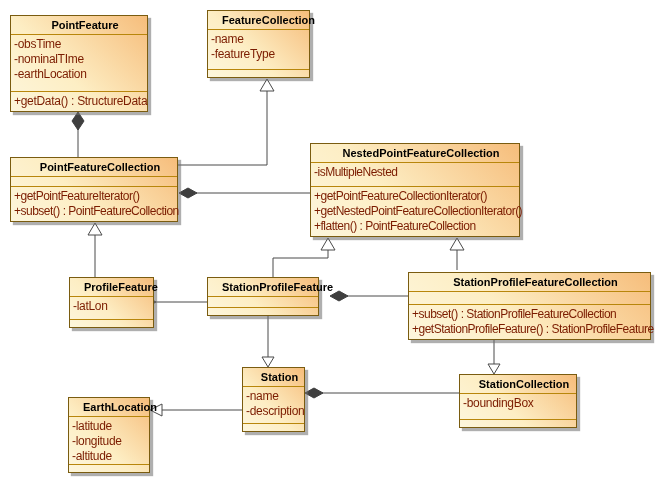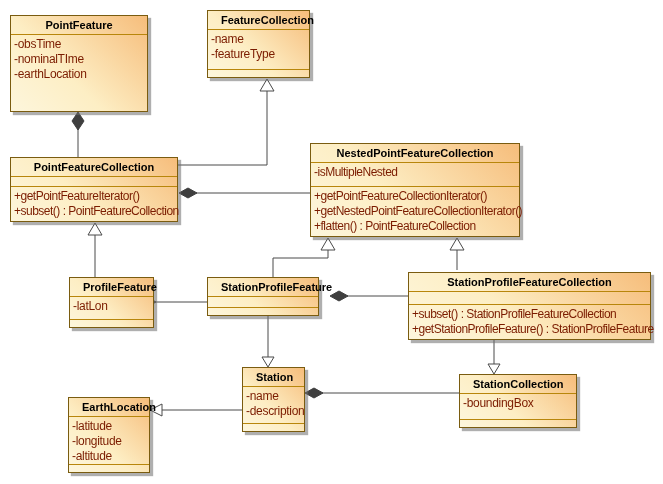--- a/index.html
+++ b/index.html
@@ -14,24 +14,25 @@
   .uml-class{
     position:absolute;z-index:2;
     box-sizing:border-box;
     display:flex;flex-direction:column;
     border:1px solid #7a5c10;
     background:linear-gradient(45deg,#fdf6dc 0%,#fdeec4 40%,#f6bd7b 100%);
     box-shadow:3px 3px 1px rgba(110,110,110,0.55);
   }
   .uml-title{
     box-sizing:border-box;
-    padding:3px 13px;
+    padding:3px 2px;
     text-align:center;
     font-size:11px;font-weight:bold;color:#000000;
     white-space:nowrap;
+    margin-left:12px;
   }
   .uml-attrs{
     box-sizing:border-box;
     flex:1;
     border-top:1px solid #b8860b;
     padding:2px 3px;
     min-height:6px;
   }
   .uml-methods{
     box-sizing:border-box;
@@ -129,20 +130,23 @@
     </g>
   </svg>
 
   <div class="uml-class pf">
     <div class="uml-title">PointFeature</div>
     <div class="uml-attrs">
       <div class="member">-obsTime</div>
       <div class="member">-nominalTIme</div>
       <div class="member">-earthLocation</div>
     </div>
+    <div class="uml-methods">
+      <div class="member">+getData() : StructureData</div>
+    </div>
   </div>
 
   <div class="uml-class fc">
     <div class="uml-title">FeatureCollection</div>
     <div class="uml-attrs">
       <div class="member">-name</div>
       <div class="member">-featureType</div>
     </div>
     <div class="uml-methods"></div>
   </div>

